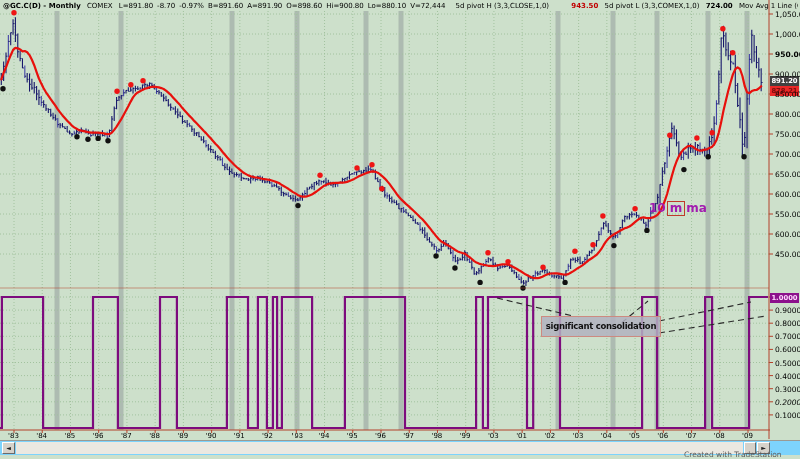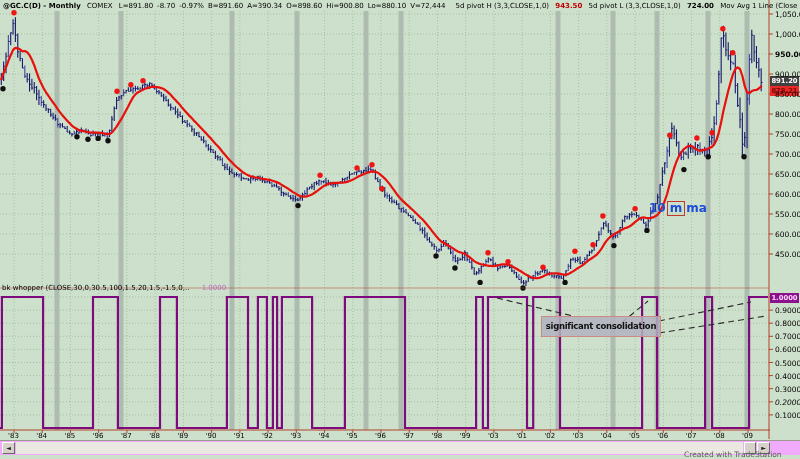--- a/index.html
+++ b/index.html
@@ -16,29 +16,29 @@
   .hdr span,.hdr b{margin-right:4px;}
   svg.layer{position:absolute;top:0;left:0;}
   .plabel{position:absolute;font-size:7px;line-height:8px;color:#000;white-space:nowrap;}
   .ylab{position:absolute;font-size:7.5px;line-height:9px;color:#000;white-space:nowrap;}
   .tag{
     position:absolute;left:770px;width:29px;height:10px;
     font-size:6.8px;line-height:10px;font-weight:bold;text-align:center;white-space:nowrap;
   }
   .ind-label{position:absolute;left:2px;top:284px;font-size:7px;line-height:9px;color:#000;white-space:nowrap;}
   .ind-label .ind-val{color:#c06ac0;margin-left:10px;}
-  .anno-ma{position:absolute;left:649px;top:201px;font-size:12px;font-weight:bold;color:#1d4ed8;white-space:nowrap;}
+  .anno-ma{position:absolute;left:649px;top:201px;font-size:12px;font-weight:bold;color:#a21caf;white-space:nowrap;}
   .anno-ma .mbox{display:inline-block;border:1px solid #c0392b;padding:0 2px;margin:0 1px;line-height:13px;}
   .consol{
     position:absolute;left:541px;top:316px;width:120px;height:21px;box-sizing:border-box;
     background:rgba(178,178,192,0.85);border:1px solid #cd8a80;
     color:#111;font-size:8.5px;font-weight:bold;letter-spacing:-0.3px;
     text-align:center;line-height:19px;white-space:nowrap;overflow:hidden;
   }
-  .scroll-strip{position:absolute;left:0;top:440px;width:800px;height:15px;background:#f0abfc;border-top:1px solid #9a9a93;box-sizing:border-box;}
+  .scroll-strip{position:absolute;left:0;top:440px;width:800px;height:15px;background:#7dd3fc;border-top:1px solid #9a9a93;box-sizing:border-box;}
   .strack{position:absolute;left:16px;top:1px;width:727px;height:12px;background:#ebe8e1;}
   .sbtn,.sthumb{
     position:absolute;top:1px;width:13px;height:12px;box-sizing:border-box;
     background:#d6d2ca;border:1px solid;border-color:#ffffff #6a6a6a #6a6a6a #ffffff;
     font-size:6px;line-height:10px;text-align:center;color:#222;
   }
   .sthumb{left:744px;width:12px;}
   .credit{position:absolute;left:684px;top:9px;font-size:7.5px;color:#5a5a5a;white-space:nowrap;}
 </style>
 </head>
@@ -849,33 +849,29 @@
       <line x1="748.0007999999999" y1="430" x2="748.0007999999999" y2="433" stroke="#b4402a" stroke-width="1"></line>
       <line x1="497" y1="298" x2="573" y2="316" stroke="#2a2a2a" stroke-width="1.1" stroke-dasharray="6,4"></line>
       <line x1="614" y1="329" x2="648" y2="301" stroke="#2a2a2a" stroke-width="1.1" stroke-dasharray="6,4"></line>
       <line x1="659" y1="321" x2="751" y2="302" stroke="#2a2a2a" stroke-width="1.1" stroke-dasharray="6,4"></line>
       <line x1="659" y1="333" x2="766" y2="316" stroke="#2a2a2a" stroke-width="1.1" stroke-dasharray="6,4"></line>
     </svg>
 
   <div class="hdr">
     <b>@GC.C(D) - Monthly</b>
     <span>COMEX</span>
-    <span id="quote-fields"><span>L=891.80</span><span>-8.70</span><span>-0.97%</span><span>B=891.60</span><span>A=390.34</span><span>O=898.60</span><span>Hi=900.80</span><span>Lo=880.10</span><span>V=72,444</span></span>
+    <span id="quote-fields"><span>L=891.80</span><span>-8.70</span><span>-0.97%</span><span>B=891.60</span><span>A=891.90</span><span>O=898.60</span><span>Hi=900.80</span><span>Lo=880.10</span><span>V=72,444</span></span>
     <span>5d pivot H (3,3,CLOSE,1,0)</span>
-    <b style="color: rgb(192, 0, 0);">943.50</b>
-    <span>5d pivot L (3,3,CLOSE,1,0)</span>
+    <b style="color: rgb(192, 0, 0); margin-left: 16px;">943.50</b>
+    <span>5d pivot L (3,3,COMEX,1,0)</span>
     <b style="color: rgb(0, 0, 0);">724.00</b>
     <span>Mov Avg 1 Line (Close,10,0)</span>
     
   </div>
 
-  <div class="ind-label">
-    <span>bk whopper (CLOSE,30,0,30.5,100,1.5,20,1.5,-1.5,0,..</span>
-    <span class="ind-val">1.0000</span>
-  </div>
 
   <div class="tag" id="tag-last" style="top: 75.5px; background: #404040; color: rgb(255, 255, 255);">891.20</div>
   <div class="tag" id="tag-ma" style="top: 86px; background: rgb(234, 40, 40); color: rgb(125, 13, 13);">878.21</div>
   <div class="tag" id="tag-ind" style="top: 292.5px; background: rgb(140, 17, 140); color: rgb(255, 217, 255);">1.0000</div>
 
   <div class="anno-ma"><span>10</span><span class="mbox">m</span><span>ma</span></div>
   <div class="consol">significant consolidation</div>
 
   <div class="scroll-strip">
     <div class="strack"></div>
@@ -910,21 +906,21 @@
     <div class="plabel" style="left: 8px; top: 431.5px;">'83</div>
     <div class="plabel" style="left: 36.2308px; top: 431.5px;">'84</div>
     <div class="plabel" style="left: 64.4616px; top: 431.5px;">'85</div>
     <div class="plabel" style="left: 92.6924px; top: 431.5px;">'96</div>
     <div class="plabel" style="left: 120.923px; top: 431.5px;">'87</div>
     <div class="plabel" style="left: 149.154px; top: 431.5px;">'88</div>
     <div class="plabel" style="left: 177.385px; top: 431.5px;">'89</div>
     <div class="plabel" style="left: 205.616px; top: 431.5px;">'90</div>
     <div class="plabel" style="left: 233.846px; top: 431.5px;">'91</div>
     <div class="plabel" style="left: 262.077px; top: 431.5px;">'92</div>
-    <div class="plabel" style="left: 290.308px; top: 431.5px;">'93</div>
+    <div class="plabel" style="left: 290.308px; top: 431.5px; font-family: Liberation Mono, monospace;">'93</div>
     <div class="plabel" style="left: 318.539px; top: 431.5px;">'94</div>
     <div class="plabel" style="left: 346.77px; top: 431.5px;">'95</div>
     <div class="plabel" style="left: 375px; top: 431.5px;">'96</div>
     <div class="plabel" style="left: 403.231px; top: 431.5px;">'97</div>
     <div class="plabel" style="left: 431.462px; top: 431.5px;">'98</div>
     <div class="plabel" style="left: 459.693px; top: 431.5px;">'99</div>
     <div class="plabel" style="left: 487.924px; top: 431.5px;">'03</div>
     <div class="plabel" style="left: 516.154px; top: 431.5px;">'01</div>
     <div class="plabel" style="left: 544.385px; top: 431.5px;">'02</div>
     <div class="plabel" style="left: 572.616px; top: 431.5px;">'03</div>

